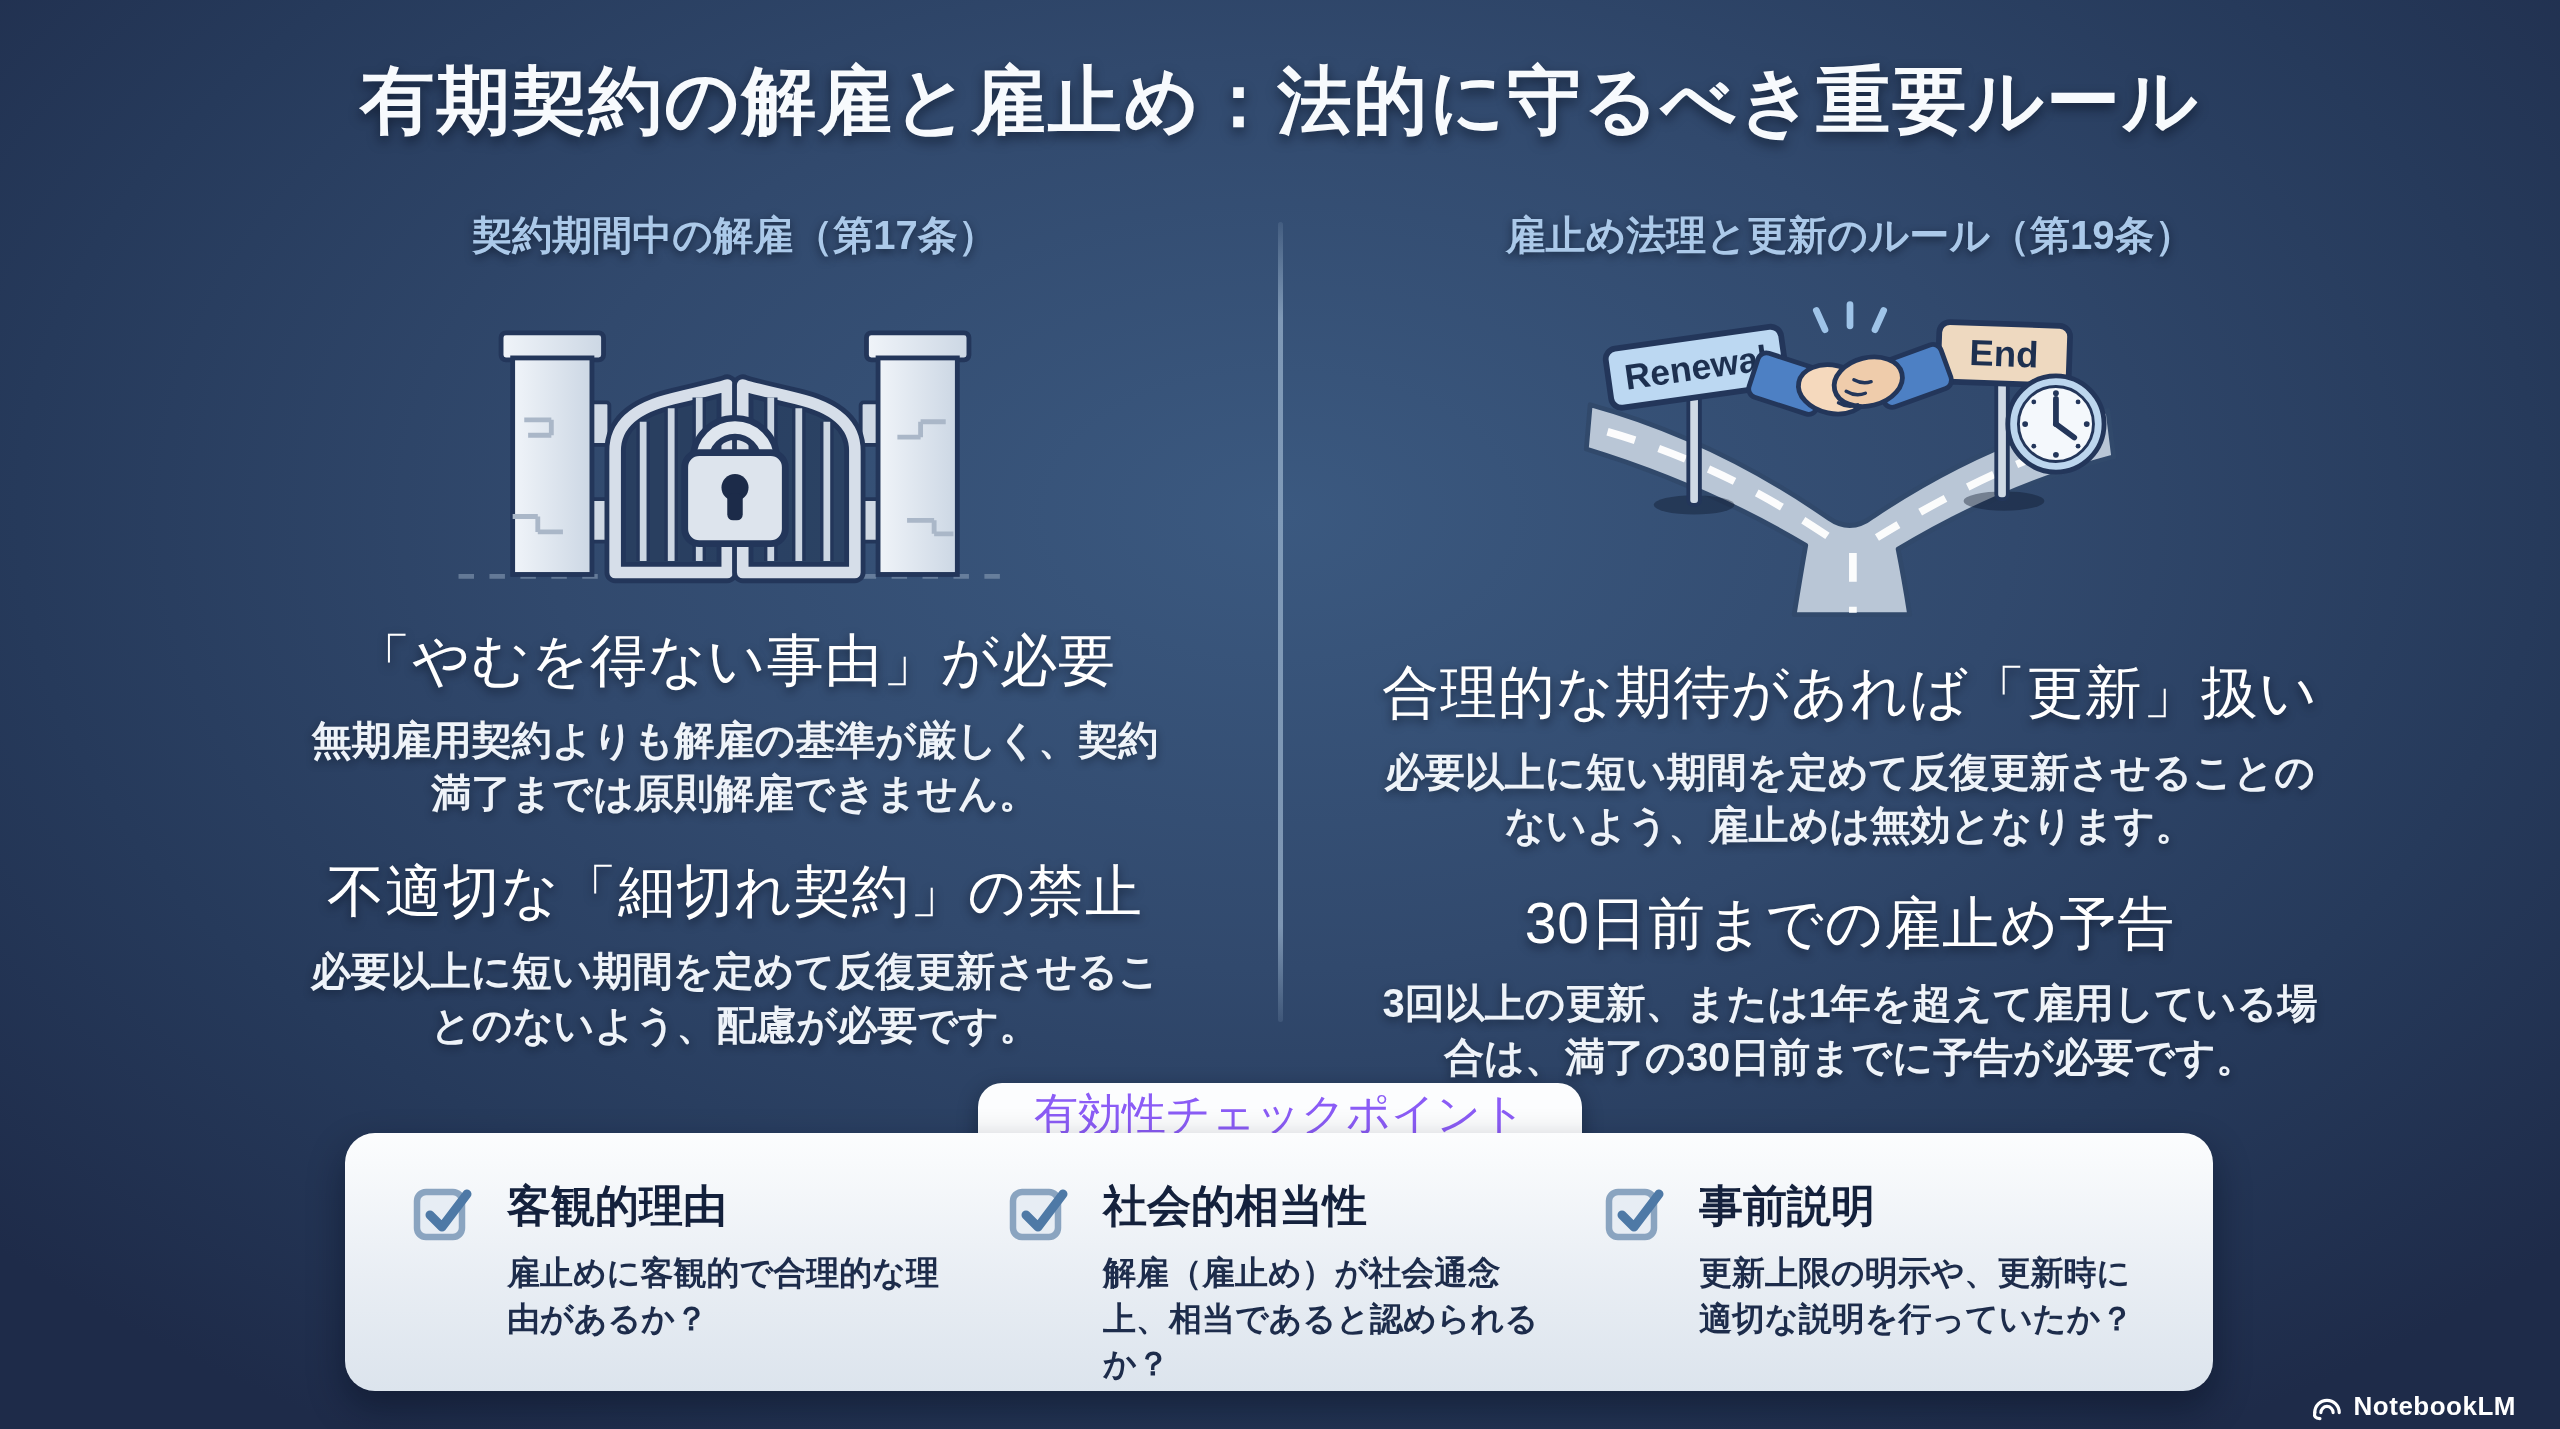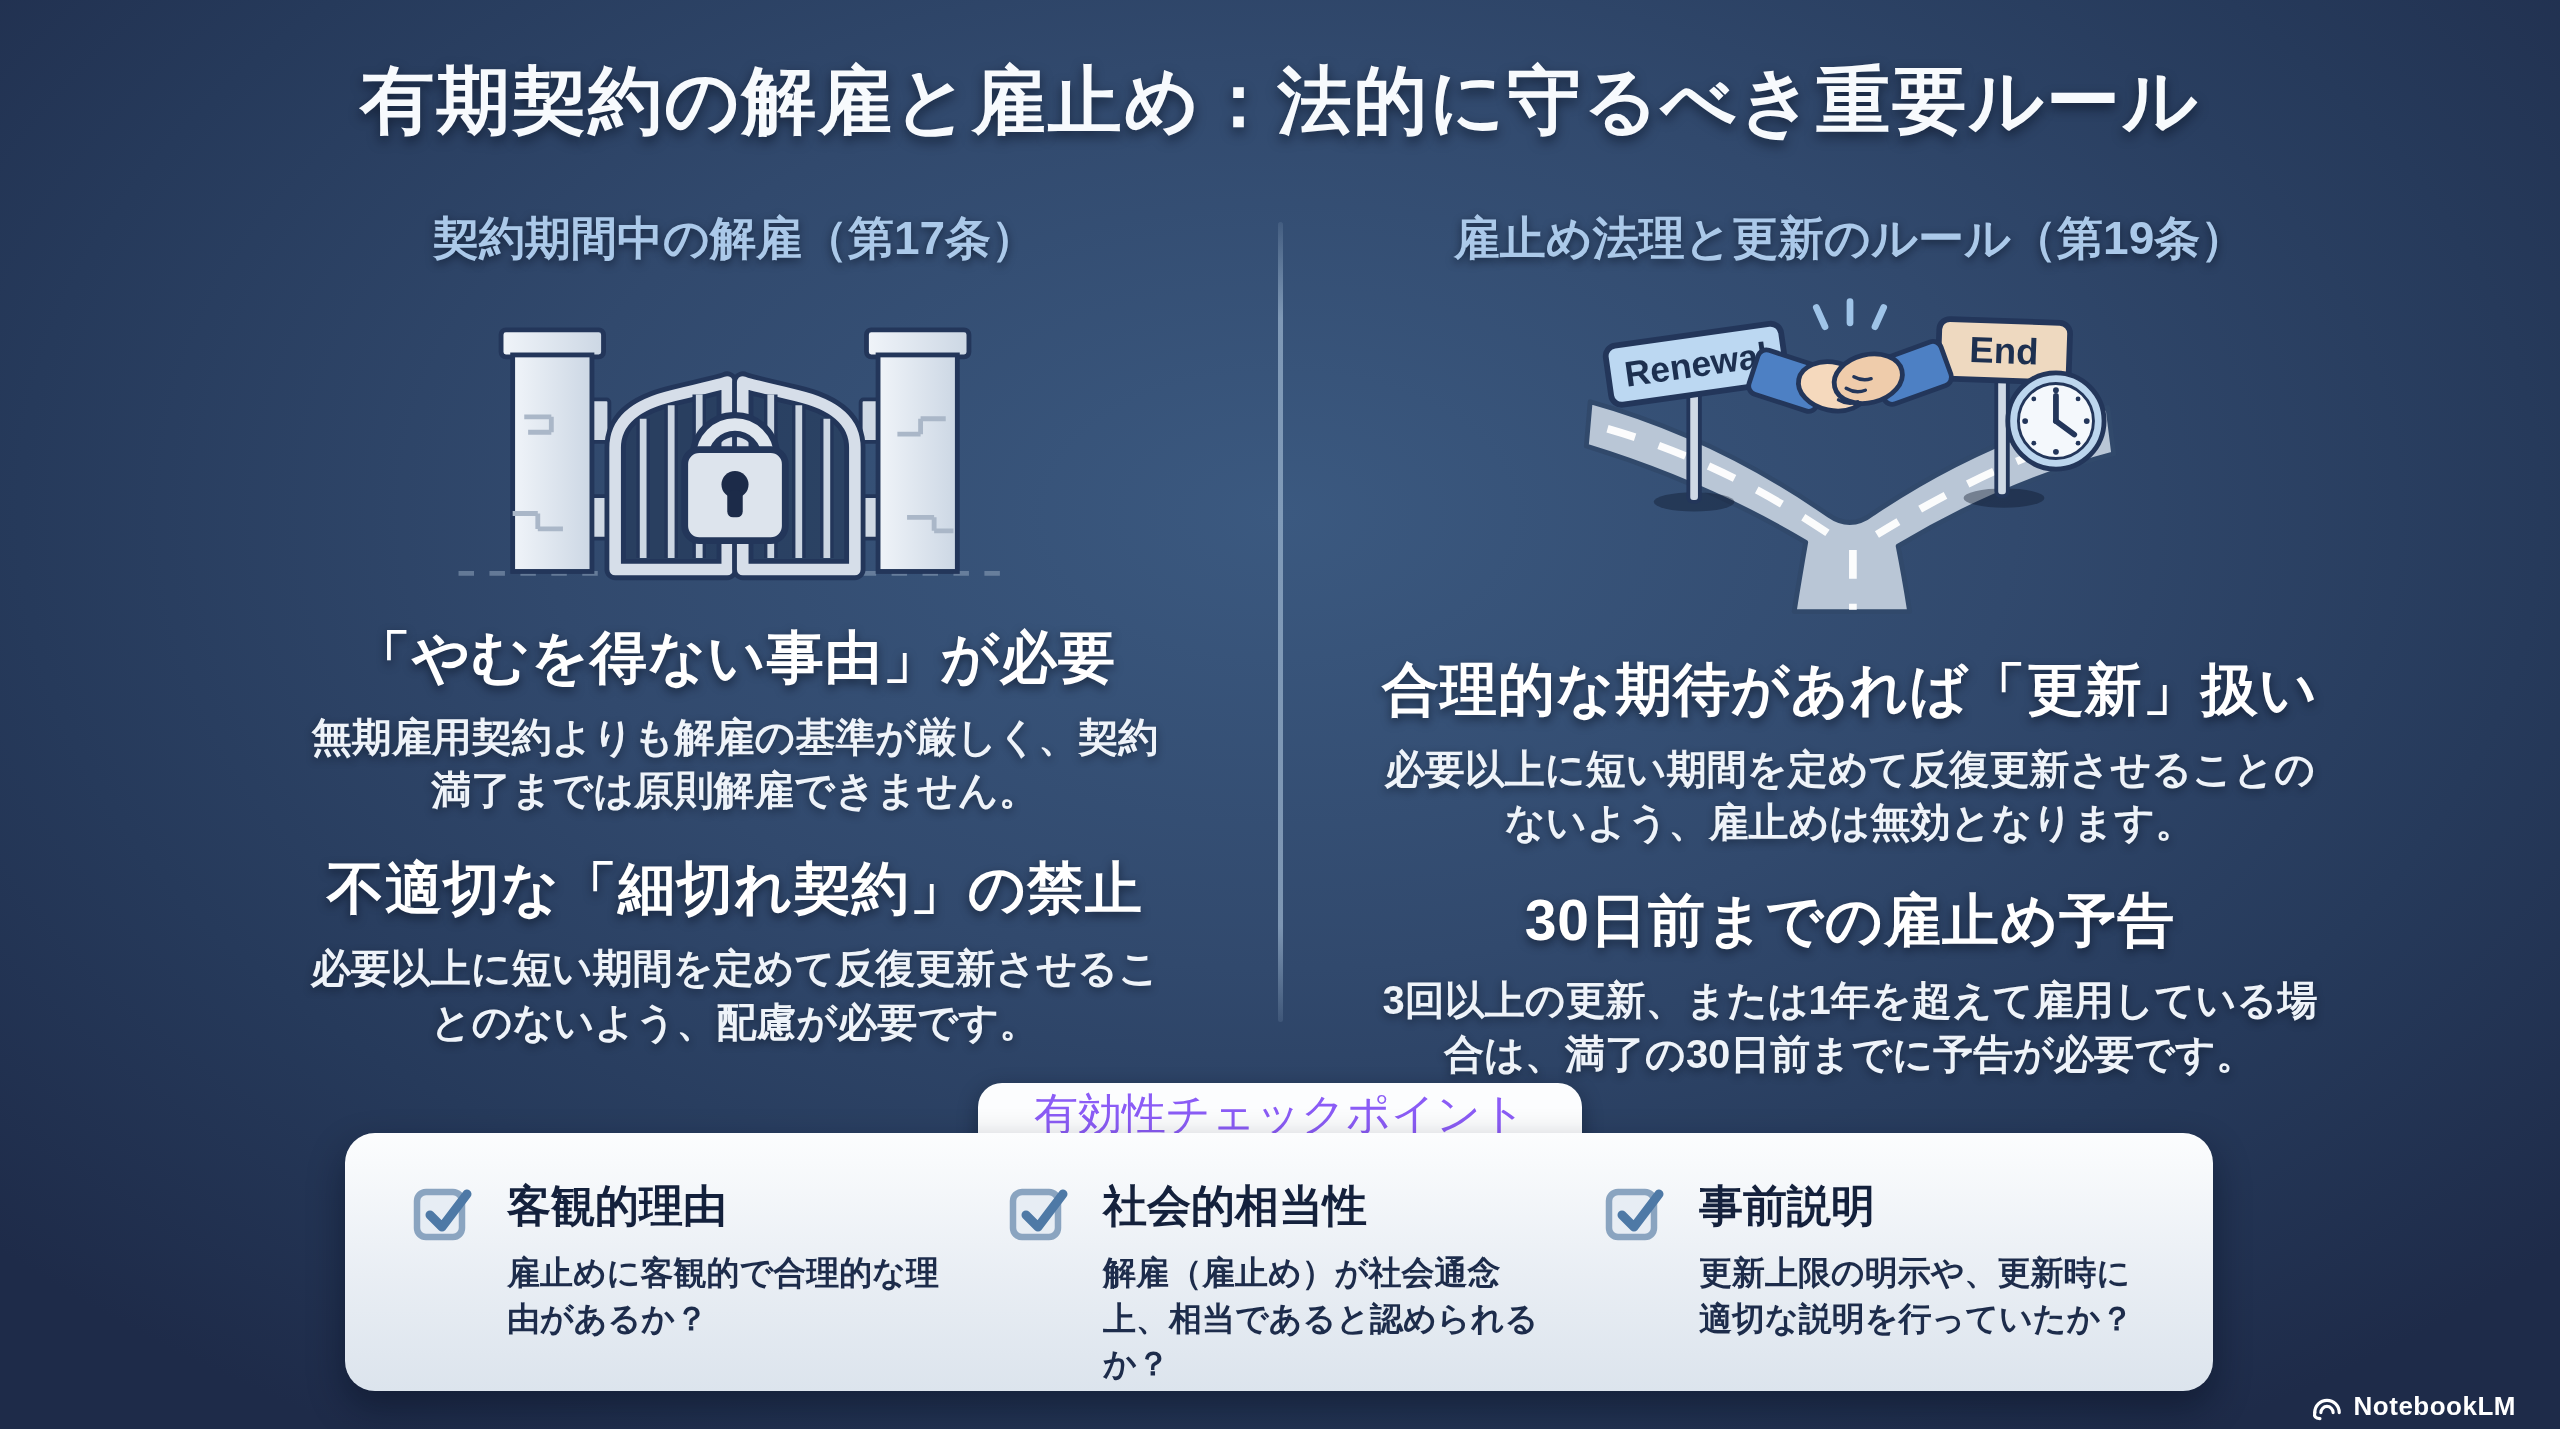--- a/index.html
+++ b/index.html
@@ -24,30 +24,30 @@
     background:linear-gradient(180deg, rgba(150,175,200,.15) 0%,
       rgba(165,190,215,.65) 12%, rgba(165,190,215,.65) 88%, rgba(150,175,200,.15) 100%);
     border-radius:3px;
   }
 
   .col { position:absolute; top:208px; text-align:center; }
   .col-left  { left:115px;  width:1240px; }
   .col-right { left:1330px; width:1040px; }
 
   .col-heading {
-    font-size:46px; font-weight:800; color:#abc9e9; margin-bottom:24px;
+    font-size:40px; font-weight:800; color:#abc9e9; margin-bottom:34px;
     text-shadow:0 3px 9px rgba(4,10,22,.55);
   }
 
   .illo { display:flex; justify-content:center; align-items:flex-start; }
   .illo-left  { height:300px; }
   .illo-right { height:332px; }
 
   .sec-heading {
-    font-size:57px; font-weight:700; color:#ffffff; margin:26px 0 14px;
+    font-size:57px; font-weight:400; color:#ffffff; margin:26px 0 14px;
     text-shadow:0 4px 10px rgba(4,10,22,.55); letter-spacing:1px;
   }
   .sec-body {
     font-size:40px; font-weight:600; color:#eef3f9; line-height:1.33;
     margin:0 auto 34px; text-shadow:0 3px 8px rgba(4,10,22,.45);
   }
   .col-left  .sec-body { max-width:860px; }
   .col-right .sec-body { max-width:960px; }
 
   

